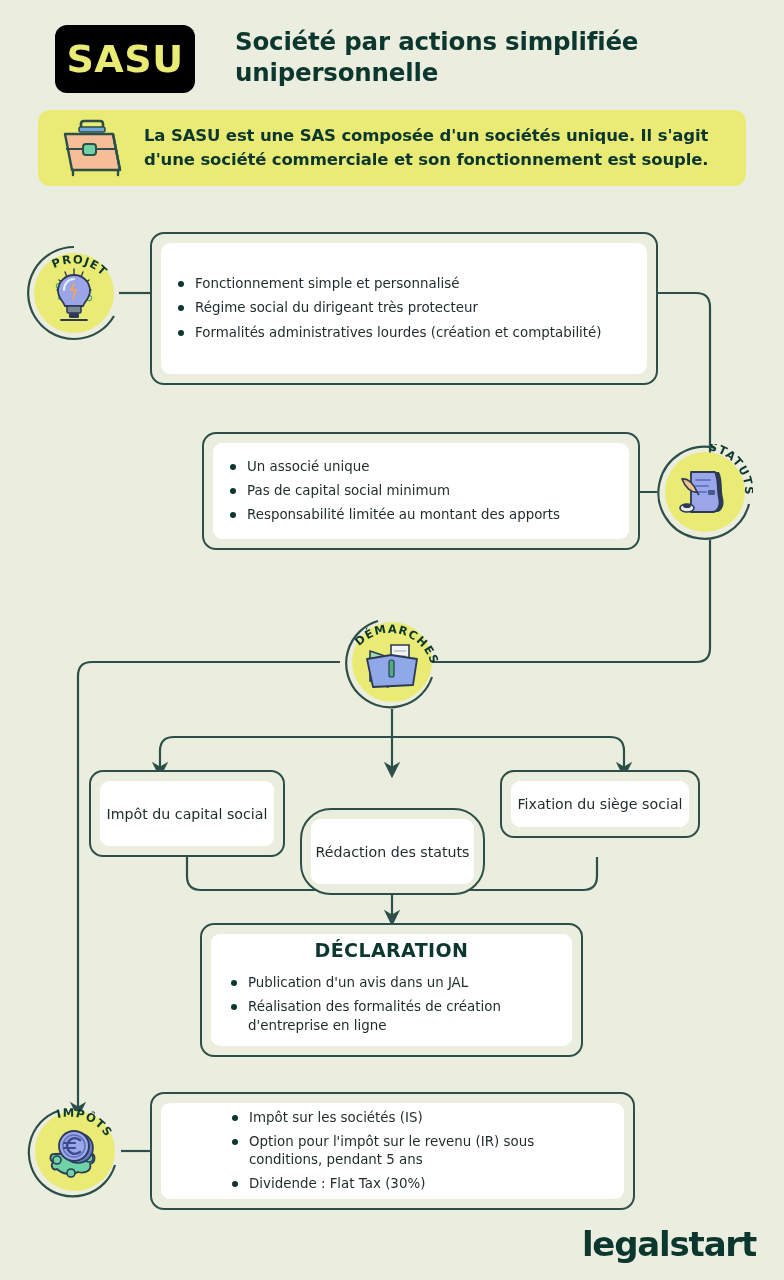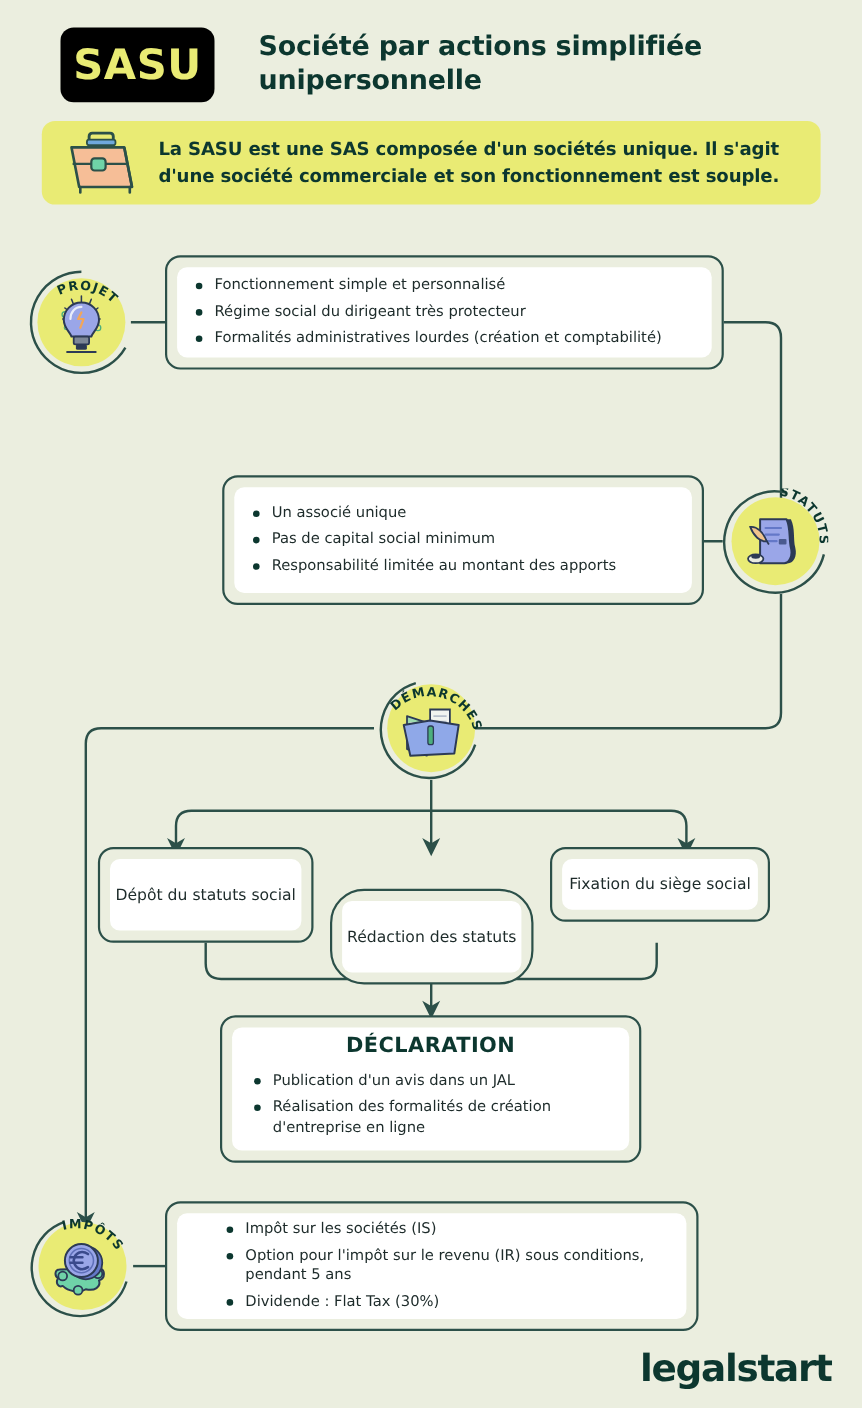--- a/index.html
+++ b/index.html
@@ -233,21 +233,21 @@
       </svg>
     </div>
     <svg class="node-label" viewBox="0 0 96 96">
       <path id="arc-projet" d="M24 26 A40 40 0 0 1 86 48" fill="none"></path>
       <text>
         <textPath href="#arc-projet" startOffset="6%"><tspan>PROJET</tspan></textPath>
       </text>
     </svg>
   </div>
 
-  <div class="card" style="left:150px; top:232px; width:508px; height:104px;">
+  <div class="card" style="left:150px; top:232px; width:508px; height:153px;">
     <div class="card-inner">
       <ul class="bullets">
         <li>Fonctionnement simple et personnalisé</li>
         <li>Régime social du dirigeant très protecteur</li>
         <li>Formalités administratives lourdes (création et comptabilité)</li>
       </ul>
     </div>
   </div>
 
   <div class="card" style="left:202px; top:432px; width:438px; height:118px;">
@@ -305,21 +305,21 @@
     <svg class="node-label" viewBox="0 0 96 96">
       <path id="arc-demarches" d="M14 34 A42 42 0 0 1 88 56" fill="none"></path>
       <text>
         <textPath href="#arc-demarches" startOffset="2%"><tspan>DÉMARCHES</tspan></textPath>
       </text>
     </svg>
   </div>
 
   <div class="card" style="left:89px; top:770px; width:196px; height:87px;">
     <div class="card-inner">
-      <div class="step-label">Dépôt du statuts social</div>
+      <div class="step-label">Impôt du capital social</div>
     </div>
   </div>
   <div class="card" style="left:300px; top:808px; width:185px; height:87px;border-radius:31px;">
     <div class="card-inner">
       <div class="step-label">Rédaction des statuts</div>
     </div>
   </div>
   <div class="card" style="left:500px; top:770px; width:200px; height:68px;">
     <div class="card-inner">
       <div class="step-label">Fixation du siège social</div>
@@ -356,21 +356,21 @@
     <svg class="node-label" viewBox="0 0 96 96">
       <path id="arc-impots" d="M28 16 A44 44 0 0 1 86 62" fill="none"></path>
       <text>
         <textPath href="#arc-impots" startOffset="3%"><tspan>IMPÔTS</tspan></textPath>
       </text>
     </svg>
   </div>
 
   <div class="card" style="left:150px; top:1092px; width:485px; height:118px;">
     <div class="card-inner">
-      <ul class="bullets" style="padding-left:42px; padding-right:34px;">
+      <ul class="bullets" style="padding-left:68px; padding-right:34px;">
         <li>Impôt sur les sociétés (IS)</li>
         <li>Option pour l'impôt sur le revenu (IR) sous conditions, pendant 5 ans</li>
         <li>Dividende : Flat Tax (30%)</li>
       </ul>
     </div>
   </div>
 
   <div class="logo">legalstart</div>
 
 </div>

